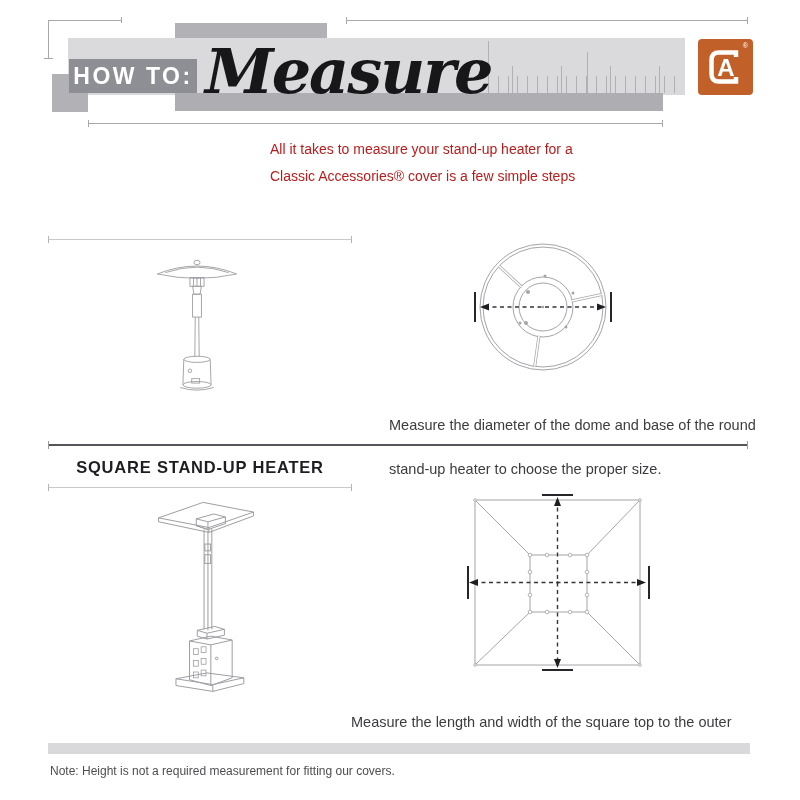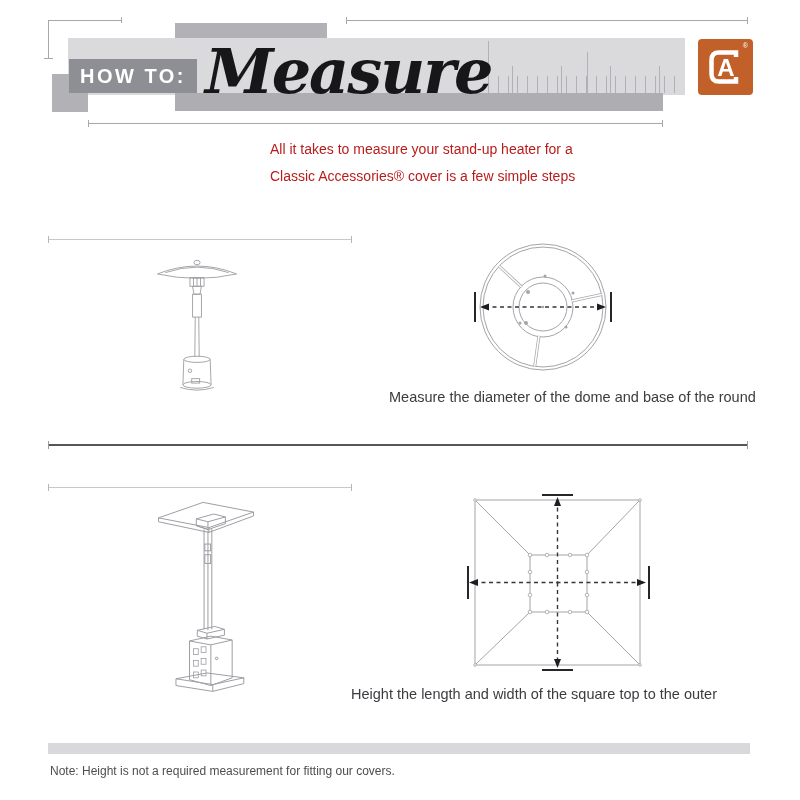--- a/index.html
+++ b/index.html
@@ -5,21 +5,21 @@
   html,body{margin:0;padding:0;background:#fff;font-family:"Liberation Sans",sans-serif;}
   .canvas{position:relative;width:800px;height:800px;background:#ffffff;overflow:hidden;}
   .abs{position:absolute;}
   
   .bar{position:absolute;}
   .bar-top{left:175px;top:23px;width:152px;height:18px;background:#b2b2b6;}
   .band{left:68px;top:38px;width:617px;height:57px;background:#dadadd;}
   .left-square{left:52px;top:74px;width:36px;height:38px;background:#b2b2b6;}
   .bar-bottom{left:175px;top:93px;width:488px;height:18px;background:#aeaeb2;}
   .howto{left:69px;top:59px;width:128px;height:34px;background:#8e8f94;display:flex;align-items:center;justify-content:center;z-index:4;}
-  .howto span{color:#ffffff;font-size:20px;font-weight:bold;letter-spacing:2.5px;white-space:nowrap;}
+  .howto span{color:#ffffff;font-size:23px;font-weight:bold;letter-spacing:2.5px;white-space:nowrap;}
   .title-script{left:205px;top:30px;width:280px;height:84px;z-index:5;
     font-family:"DejaVu Serif",serif;font-style:italic;font-weight:bold;font-size:62px;
     color:#17171a;line-height:84px;letter-spacing:-2px;}
   
   .logo{left:698px;top:39px;width:55px;height:56px;border-radius:4px;z-index:6;}
   .logo .reg{position:absolute;right:5px;top:3px;color:#fff;font-size:7px;line-height:7px;}
   
   .ruler{left:488px;top:41px;width:196px;height:52px;z-index:2;}
   .ruler::after{content:"";position:absolute;left:0;bottom:0;width:100%;height:17px;
     background:repeating-linear-gradient(to right,#b0b0b5 0 1px,transparent 1px 9.8px);}
@@ -41,21 +41,21 @@
   .underline::before{content:"";position:absolute;left:0;top:-3px;width:1px;height:7px;background:#b6b6ba;}
   .underline::after{content:"";position:absolute;right:0;top:-3px;width:1px;height:7px;background:#b6b6ba;}
   .divider{position:absolute;left:48px;top:444px;width:700px;height:1.5px;background:#55555a;}
   .divider::before{content:"";position:absolute;left:0;top:-3px;width:1px;height:8px;background:#9a9a9e;}
   .divider::after{content:"";position:absolute;right:0;top:-3px;width:1px;height:8px;background:#9a9a9e;}
   
   .intro{position:absolute;left:270px;top:136px;width:500px;text-align:left;color:#b91c1c;
     font-size:14px;line-height:27px;}
   .intro div{white-space:nowrap;}
   .caption{position:absolute;color:#3c3c40;font-size:14.5px;line-height:16px;}
-  .caption div{white-space:nowrap;}
+  .caption div{white-space:nowrap;margin-top:28px;}
   .footer-bar{position:absolute;left:48px;top:743px;width:702px;height:11px;background:#d9d9db;}
   .note{position:absolute;left:50px;top:764px;font-size:12px;color:#4e4e52;white-space:nowrap;}
   svg{display:block;}
 </style>
 </head>
 <body>
 
 <div class="canvas">
 
   <div class="hline" style="left:48px;top:20px;width:74px;"></div>
@@ -146,24 +146,26 @@
       <line x1="17" y1="72" x2="133" y2="72" stroke="#35353a" stroke-width="1.4" stroke-dasharray="4 3.5"></line>
       <line x1="7" y1="57" x2="7" y2="87" stroke="#26262a" stroke-width="2"></line>
       <line x1="143" y1="57" x2="143" y2="87" stroke="#26262a" stroke-width="2"></line>
       <polygon points="12,72 21,68.5 21,75.5" fill="#1e1e22"></polygon>
       <polygon points="138,72 129,68.5 129,75.5" fill="#1e1e22"></polygon>
     </g>
   </svg>
 
   <div class="caption" style="left:389px;top:389px;">
     <div>Measure the diameter of the dome and base of the round</div>
+    <div>stand-up heater to choose the proper size.</div>
   </div>
 
   <div class="divider"></div>
 
+  <div class="section-heading" style="left:48px;top:458px;">SQUARE STAND-UP HEATER</div>
   <div class="underline" style="left:48px;top:487px;width:304px;"></div>
 
   <svg class="abs" style="left:143px;top:492px;" width="126" height="202" viewBox="0 0 130 205">
     <g stroke="#9b9ba1" fill="none" stroke-width="1">
       <polygon points="16,25 62,9 114,19 68,35"></polygon>
       <path d="M16,25 L16,29 L68,40 L114,23 L114,19"></path>
       <path d="M68,35 L68,40"></path>
       <polygon points="55,26 73,21 85,24 67,29"></polygon>
       <path d="M55,26 L55,33 L67,37 L67,29 M85,24 L85,31 L67,37 M55,33 L67,37"></path>
       <line x1="63" y1="37" x2="63" y2="140"></line>
@@ -226,19 +228,19 @@
       <line x1="95" y1="184" x2="126" y2="184" stroke="#26262a" stroke-width="2"></line>
       <polygon points="22,96.5 31,93 31,100" fill="#1e1e22"></polygon>
       <polygon points="199,96.5 190,93 190,100" fill="#1e1e22"></polygon>
       <polygon points="110.5,11 107,20 114,20" fill="#1e1e22"></polygon>
       <polygon points="110.5,182 107,173 114,173" fill="#1e1e22"></polygon>
       <circle cx="110.5" cy="96.5" r="1.2" fill="#35353a"></circle>
     </g>
   </svg>
 
   <div class="caption" style="left:351px;top:686px;">
-    <div>Height the length and width of the square top to the outer</div>
+    <div>Measure the length and width of the square top to the outer</div>
   </div>
 
   <div class="footer-bar"></div>
   <div class="note">Note: Height is not a required measurement for fitting our covers.</div>
 
 </div>
 
 </body></html>

